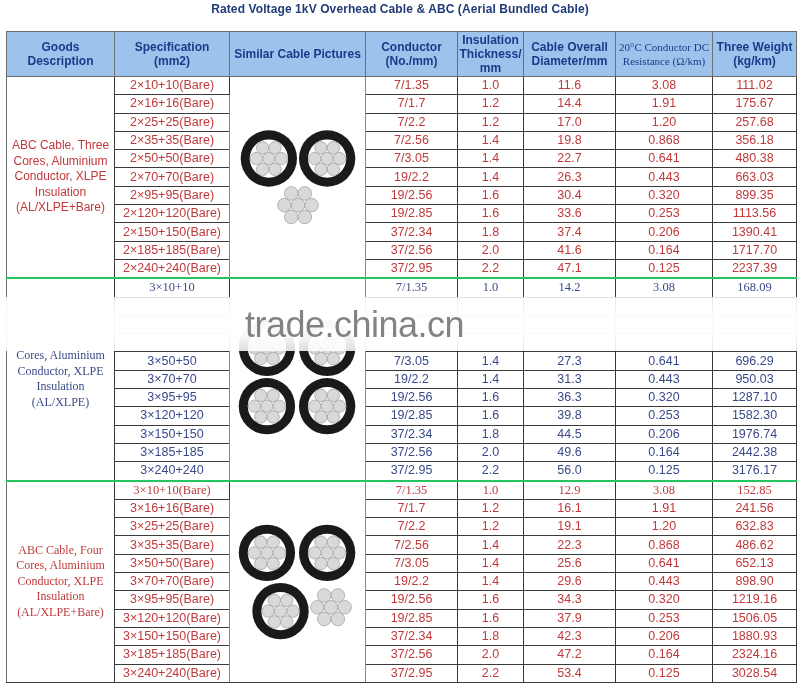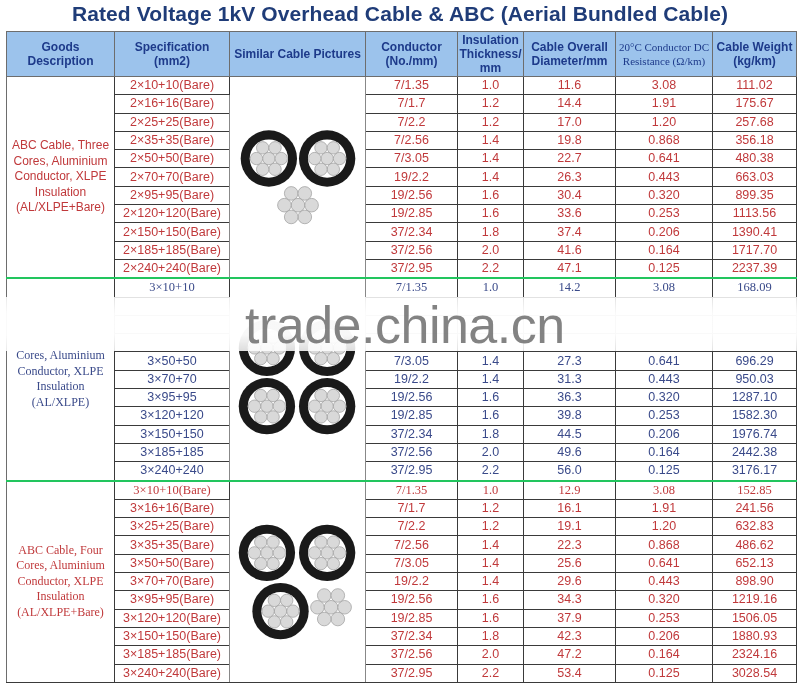--- a/index.html
+++ b/index.html
@@ -1,30 +1,30 @@
 <!DOCTYPE html>
 <html><head>
 <meta charset="utf-8">
 <style>
   html,body{margin:0;padding:0;background:#fff;}
   body{width:800px;height:689px;position:relative;overflow:hidden;font-family:"Liberation Sans",sans-serif;}
-  .title{position:absolute;left:0;top:2px;width:800px;text-align:center;font-family:"Liberation Sans",sans-serif;font-weight:bold;font-size:21px;color:#1f3c78;letter-spacing:0.1px;}
+  .title{position:absolute;left:0;top:2px;width:800px;text-align:center;font-family:"Liberation Sans",sans-serif;font-weight:bold;font-size:12px;color:#1f3c78;letter-spacing:0.1px;}
   table.spec{position:absolute;left:6px;top:31px;border-collapse:collapse;table-layout:fixed;width:790px;}
   table.spec th{background:#9cc3ec;color:#1d3a8a;font-weight:bold;font-size:12px;line-height:14px;border:1.5px solid #6d6d6d;padding:0 1px;height:44px;text-align:center;vertical-align:middle;}
   table.spec th.small{font-size:11px;font-weight:normal;font-family:Liberation Serif, serif;}
   table.spec td{border:1px solid #3a3a3a;height:17.3px;padding:0;font-size:12.5px;line-height:17px;text-align:center;white-space:nowrap;}
   table.spec td.desc{vertical-align:middle;white-space:normal;font-size:12px;line-height:15.5px;border-left:1.5px solid #6d6d6d;padding:0 2px;}
   table.spec td.pic{vertical-align:middle;border-left:1.5px solid #888;border-right:1.5px solid #888;}
   tr.red td{color:#c0393b;}
   tr.blue td{color:#3a4a8a;}
   td.desc.red{color:#c0393b;}
   td.desc.blue{color:#3a4a8a;margin-top:8px;}
   tr.sec-start td{border-top:2px solid #22c55e;font-family:Liberation Serif, serif;}
   .blurband{position:absolute;left:0;top:297px;width:800px;height:54px;background:linear-gradient(to bottom,rgba(255,255,255,0.85),rgba(255,255,255,0.97) 30%,rgba(255,255,255,0.97) 70%,rgba(255,255,255,0.85));}
-  .watermark{position:absolute;left:245px;top:298px;font-family:"Liberation Sans",sans-serif;font-size:52px;color:#6e6e6e;letter-spacing:-0.5px;line-height:54px;opacity:0.85;}
+  .watermark{position:absolute;left:245px;top:298px;font-family:"Liberation Sans",sans-serif;font-size:36px;color:#6e6e6e;letter-spacing:-0.5px;line-height:54px;opacity:0.85;}
   svg{display:block;margin:0 auto;}
 </style>
 </head>
 <body>
 
 <div class="title">Rated Voltage 1kV Overhead Cable &amp; ABC (Aerial Bundled Cable)</div>
 
 <table class="spec">
   <colgroup>
     <col style="width:108px">
@@ -38,21 +38,21 @@
   </colgroup>
   <thead>
     <tr>
       <th>Goods Description</th>
       <th>Specification (mm2)</th>
       <th>Similar Cable Pictures</th>
       <th>Conductor (No./mm)</th>
       <th>Insulation Thickness/ mm</th>
       <th>Cable Overall Diameter/mm</th>
       <th class="small">20°C Conductor DC Resistance (Ω/km)</th>
-      <th>Cable Weight (kg/km)</th>
+      <th>Three Weight (kg/km)</th>
     </tr>
   </thead>
   <tbody id="tbody">
       <tr class="red">
         <td class="desc red" rowspan="11">ABC Cable, Three Cores, Aluminium Conductor, XLPE Insulation (AL/XLPE+Bare)</td>
         <td>2×10+10(Bare)</td>
         <td class="pic" rowspan="11">
           <div>
             <svg width="136" height="102" viewBox="0 0 140 102">
               <circle cx="40" cy="32" r="29" fill="#1a1a1a"></circle>

